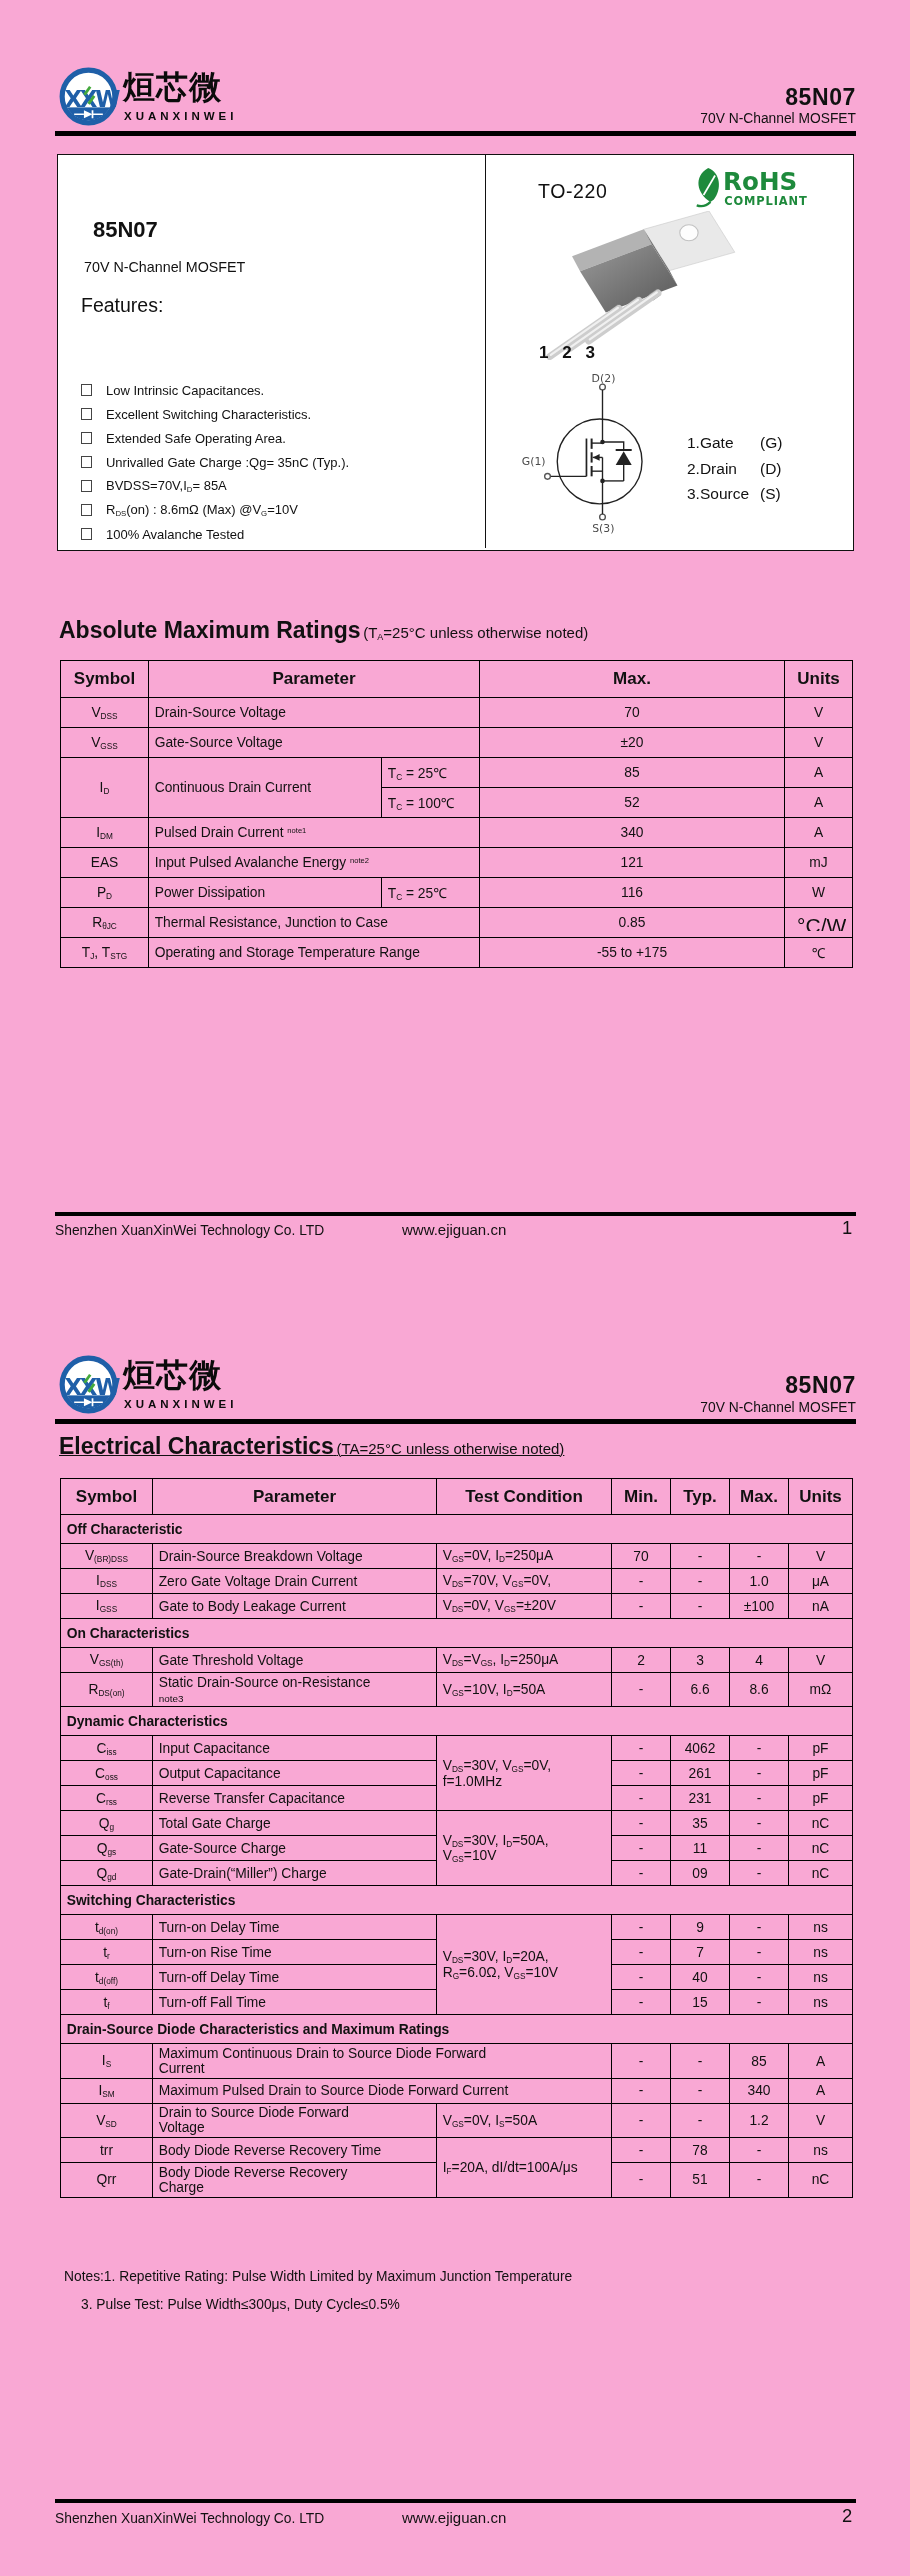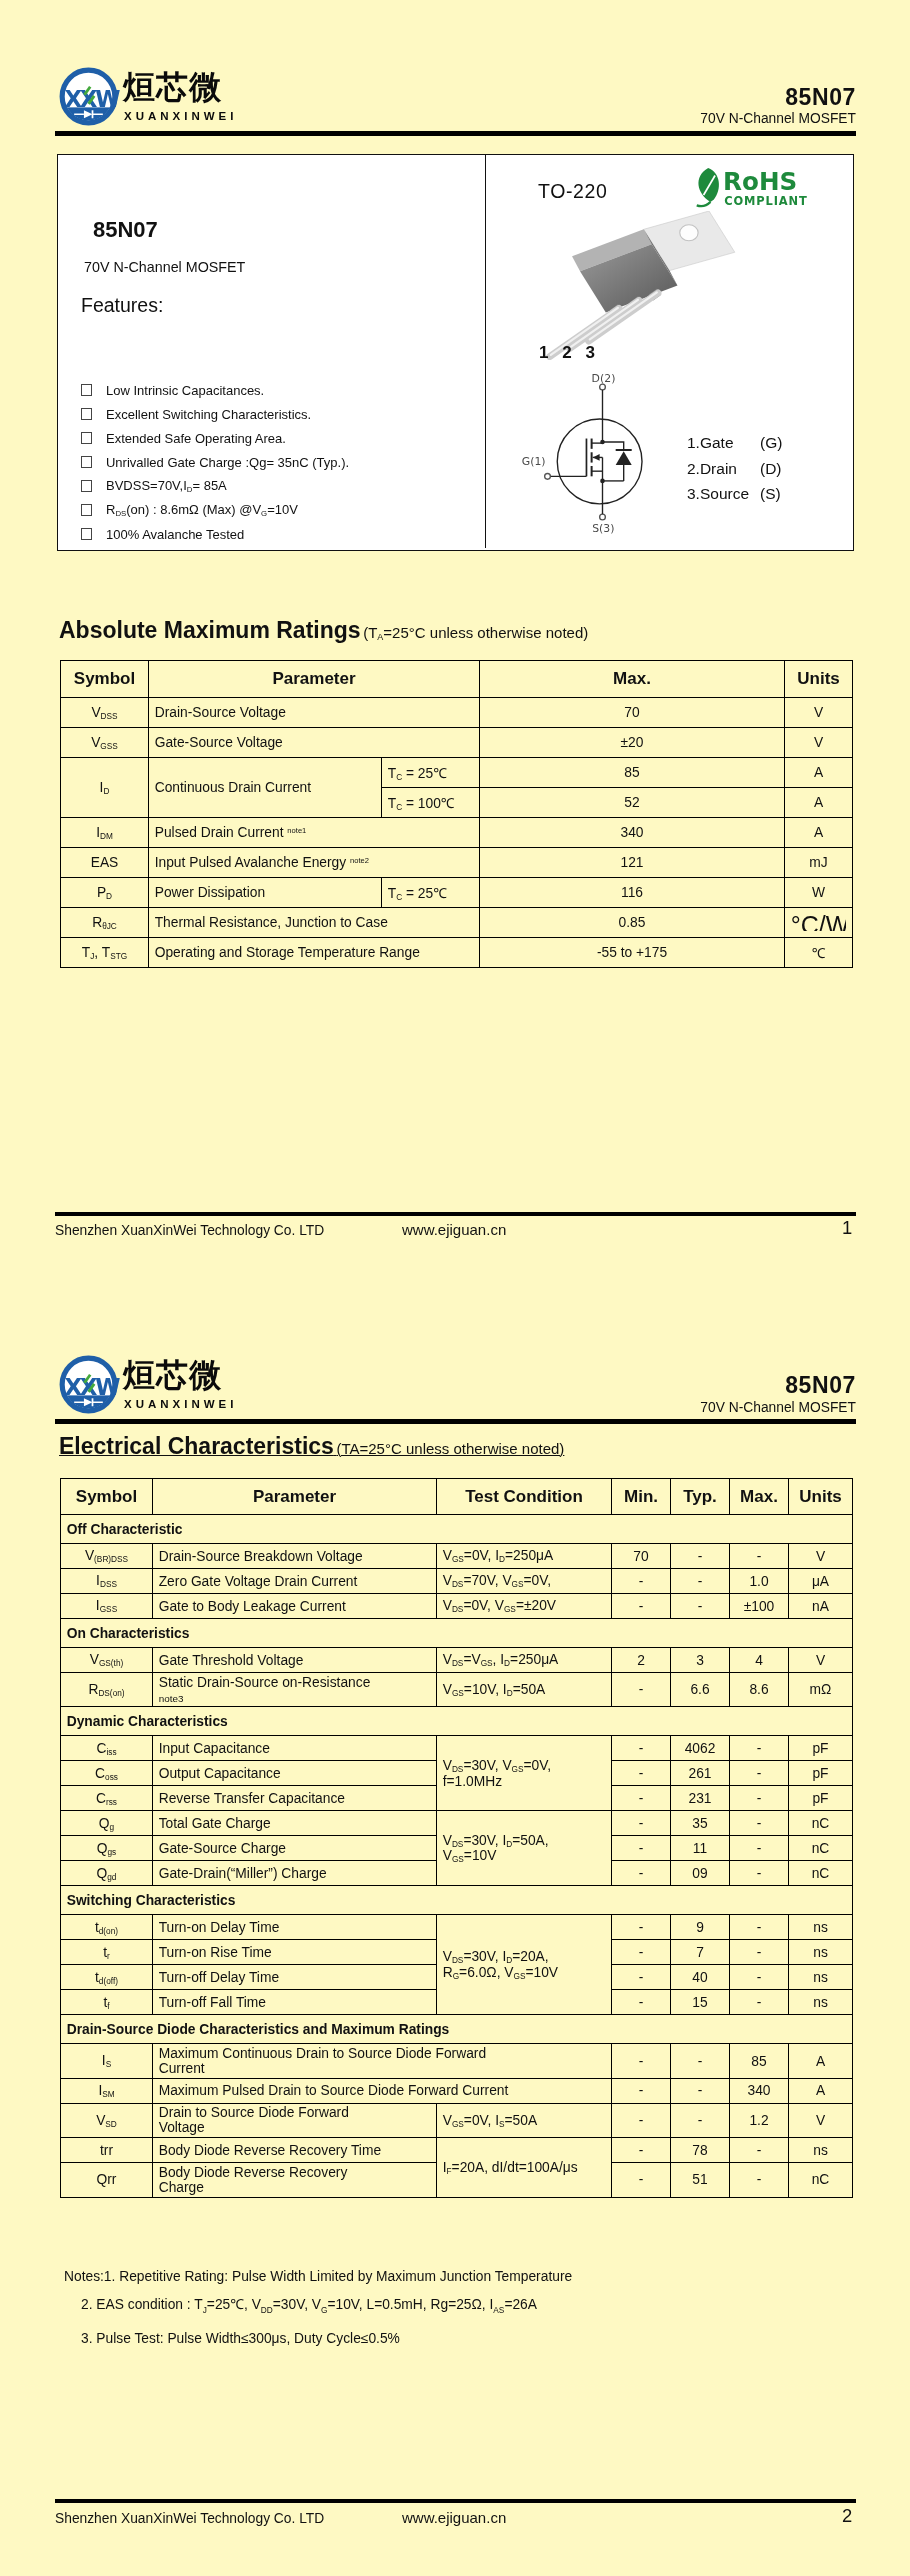--- a/index.html
+++ b/index.html
@@ -1,16 +1,16 @@
 <!DOCTYPE html>
 <html style="font-size:9.2px"><head>
 <meta charset="utf-8">
 <style>
   html,body{margin:0;padding:0;background:#ffffff;}
-  .sheet{position:relative;width:910px;height:2576px;background:#fef9c3;
+  .sheet{position:relative;width:910px;height:2576px;background:#f9a8d4;
          font-family:"Liberation Sans", sans-serif;color:#111;}
   .abs{position:absolute;}
   .rule{position:absolute;background:#000;}
   .rightblk{position:absolute;left:516px;width:340px;text-align:right;}
   .part-big{font-size:23px;font-weight:bold;letter-spacing:0.6px;}
   .part-sub{font-size:13.8px;}
   .logo-cn{font-size:32px;font-weight:700;letter-spacing:1.1px;color:#0b0b0b;line-height:1;}
   .logo-en{font-size:11.5px;font-weight:600;letter-spacing:4px;color:#0b0b0b;}
   .pbox{position:absolute;border:1.7px solid #111;background:#fff;}
   .divline{position:absolute;width:1.1px;background:#111;}
@@ -36,21 +36,21 @@
   table.dtab th{font-size:17px;font-weight:bold;text-align:center;}
   .amr tr{height:30px;}
   .amr tr.hrow{height:37px;}
   .ec tr{height:25px;}
   .ec tr.hrow{height:36px;}
   .ec tr.srow{height:29px;}
   td.c{text-align:center;}
   td.l{text-align:left;}
   td.sec{font-weight:bold;font-size:15px;text-align:left;padding-left:5.7px;}
   .unit-clip{height:17px;overflow:hidden;}
-  .unit-clip span{display:block;font-size:25px;line-height:23px;text-align:right;}
+  .unit-clip span{display:block;font-size:21px;line-height:23px;text-align:right;}
   .notes{font-size:13.8px;line-height:20.7px;}
   .notes .nl{margin-bottom:7.5px;}
   .notes .ind{margin-left:17px;}
   .footer-company{font-size:13.8px;}
   .footer-site{font-size:15px;}
   .footer-page{font-size:18.4px;}
   svg text{font-family:"DejaVu Sans", sans-serif;}
 </style>
 </head>
 <body>
@@ -522,21 +522,20 @@
         <td class="c">-</td>
         <td class="c">51</td>
         <td class="c">-</td>
         <td class="c">nC</td>
       </tr>
     </tbody>
       </table>
 
     <div class="abs notes" style="left:64px;top:2267px;">
       <div class="nl"><span>Notes:1. Repetitive Rating: Pulse Width Limited by Maximum Junction Temperature</span></div>
-      <div class="nl ind"><span>2. EAS condition : T</span><span class="sb">J</span><span>=25℃, V</span><span class="sb">DD</span><span>=30V, V</span><span class="sb">G</span><span>=10V, L=0.5mH, Rg=25Ω, I</span><span class="sb">AS</span><span>=26A</span></div>
       <div class="nl ind"><span>3. Pulse Test: Pulse Width≤300μs, Duty Cycle≤0.5%</span></div>
     </div>
 
     <div class="rule" style="left:55px;top:2499px;width:801px;height:4px;"></div>
     <div class="abs footer-company" style="left:55px;top:2511px;">Shenzhen XuanXinWei Technology Co. LTD</div>
     <div class="abs footer-site" style="left:402px;top:2509px;">www.ejiguan.cn</div>
     <div class="abs footer-page" style="left:842px;top:2505px;">2</div>
   </div>
 
 </div>

